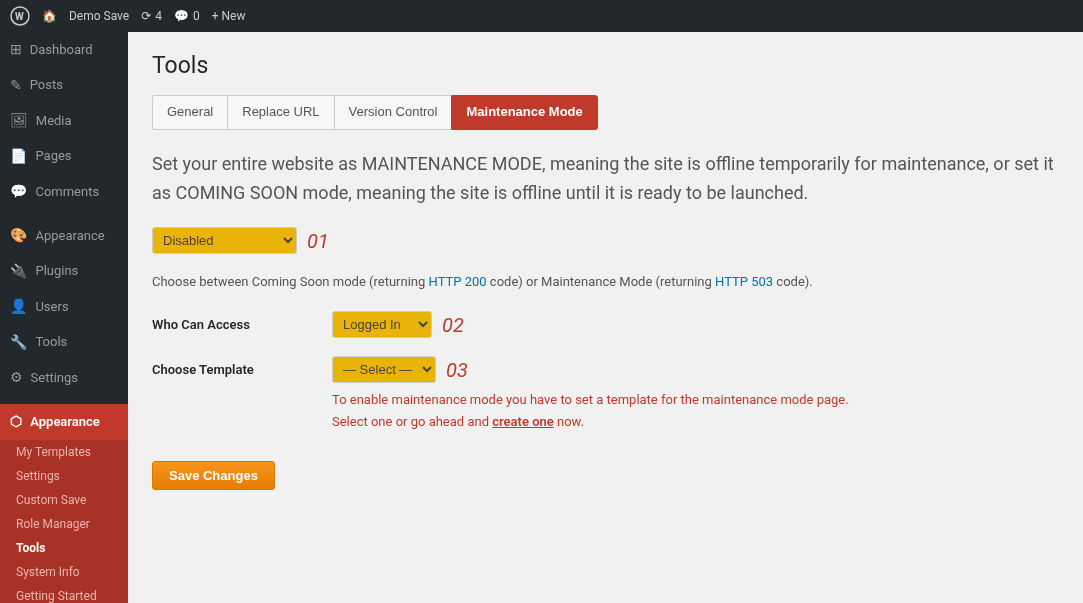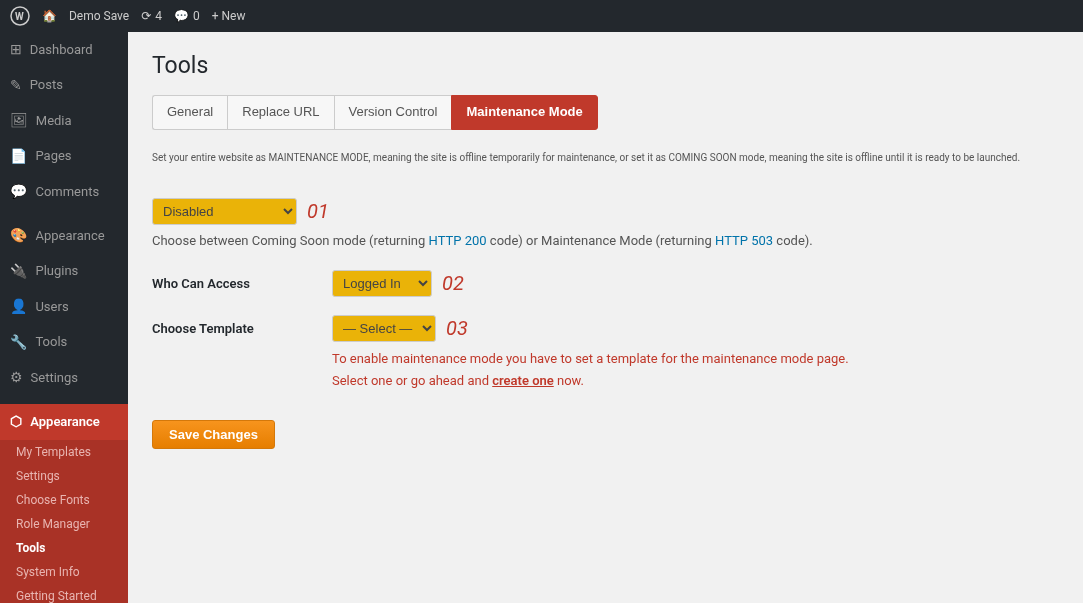--- a/index.html
+++ b/index.html
@@ -104,23 +104,23 @@
     .tab-btn:last-child { border-right: 1px solid #ccc; border-radius: 0 3px 3px 0; }
     .tab-btn.active {
       background: #c0392b;
       border-color: #c0392b;
       color: #fff;
       font-weight: 600;
     }
 
     
     .description {
-      font-size: 10px;
+      font-size: 18px;
       color: #555;
-      margin-bottom: 32px;
+      margin-bottom: 20px;
       line-height: 1.6;
     }
 
     
     .form-table {
       width: 100%;
     }
     .form-row {
       display: flex;
       align-items: flex-start;
@@ -153,21 +153,21 @@
       background: #eab308;
       font-size: 13px;
       color: #444;
       cursor: pointer;
       min-width: 100px;
     }
 
     .field-note {
       font-size: 13px;
       color: #555;
-      margin-top: 6px;
+      margin-top: 18px;
       line-height: 1.6;
     }
     .field-note a { color: #0073aa; text-decoration: none; }
 
     .form-field-col {
       display: flex;
       flex-direction: column;
     }
 
     .warning-text {
@@ -266,21 +266,21 @@
     </div>
     <div class="sidebar-divider"></div>
 
     <div class="sidebar-item elementor-main">
       <span class="icon">⬡</span>
       <span class="label">Appearance</span>
     </div>
     <div class="elementor-sub">
       <div class="sidebar-sub-item">My Templates</div>
       <div class="sidebar-sub-item">Settings</div>
-      <div class="sidebar-sub-item">Choose Fonts</div>
+      <div class="sidebar-sub-item">Custom Save</div>
       <div class="sidebar-sub-item">Role Manager</div>
       <div class="sidebar-sub-item active">Tools</div>
       <div class="sidebar-sub-item">System Info</div>
       <div class="sidebar-sub-item">Getting Started</div>
 
     </div>
 
   </div>
 
   <div class="content">

